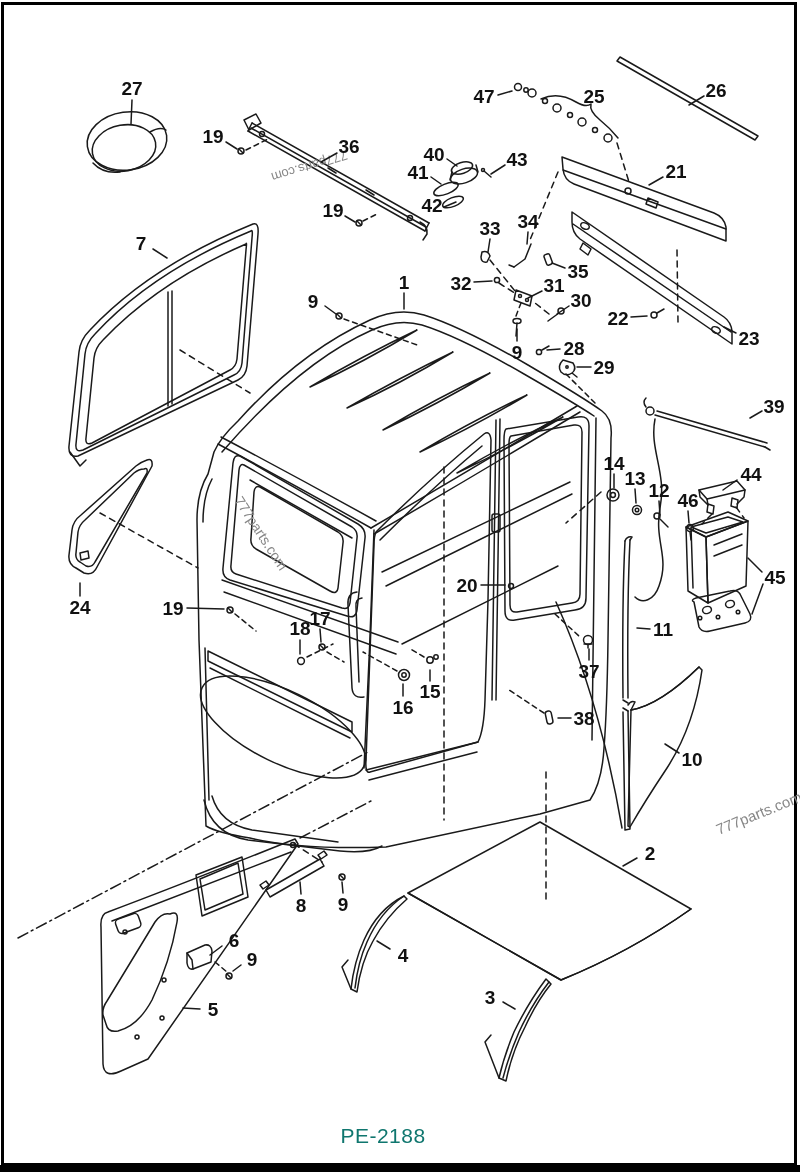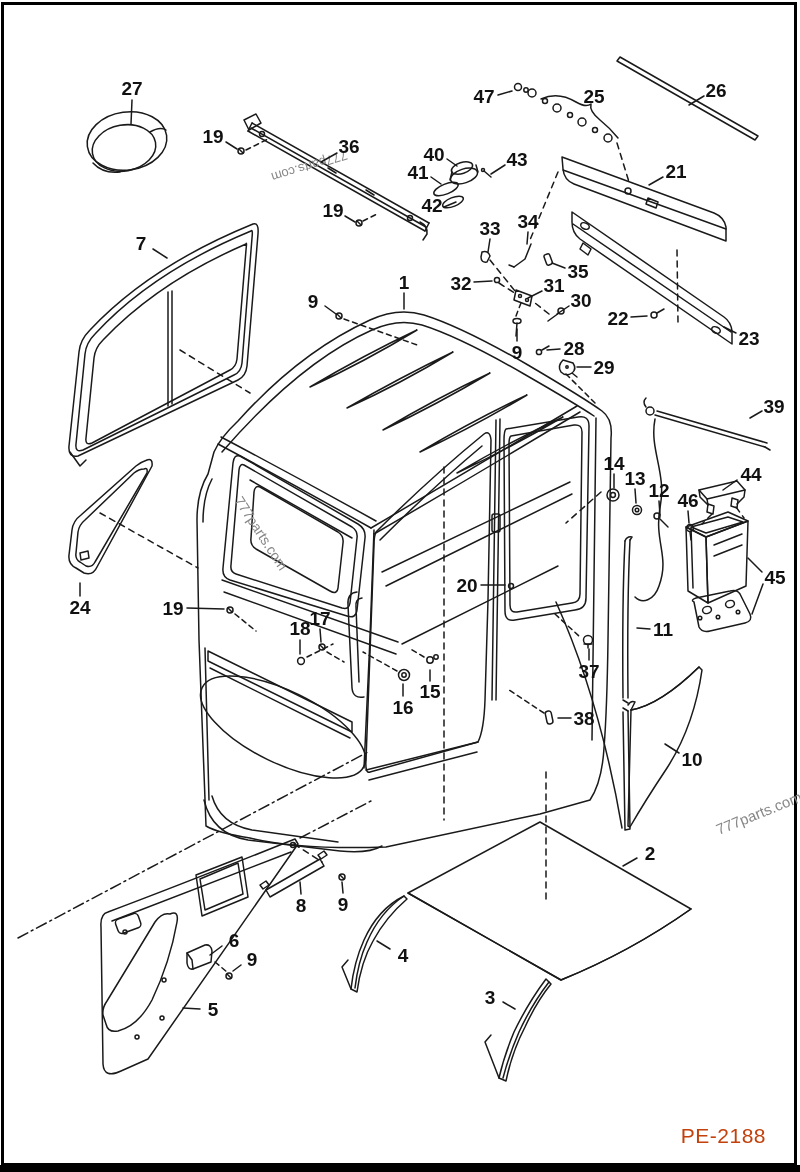--- a/index.html
+++ b/index.html
@@ -1,22 +1,22 @@
 <!DOCTYPE html>
 <html><head>
 <meta charset="utf-8">
 <style>
   html,body{margin:0;padding:0;background:#fff;}
   #stage{position:relative;width:800px;height:1172px;background:#fff;overflow:hidden;
          font-family:"Liberation Sans",sans-serif;}
   #frame{position:absolute;left:1px;top:2px;width:790px;height:1158px;border:3px solid #000;}
   #bottombar{position:absolute;left:0;bottom:0;width:800px;height:7px;background:#000;}
   #diagram{position:absolute;left:0;top:0;}
-  #pagecode{position:absolute;left:0;top:1124px;width:766px;text-align:right;
-            font-size:21px;color:#c2410c;letter-spacing:0.5px;}
+  #pagecode{position:absolute;left:0;top:1124px;width:766px;text-align:center;
+            font-size:21px;color:#0f766e;letter-spacing:0.5px;}
   
   #diagram path,#diagram ellipse,#diagram circle,#diagram rect,#diagram polyline,#diagram line{
      fill:none;stroke:#1a1a1a;stroke-linecap:round;stroke-linejoin:round;stroke-width:1.5;}
   .s09{stroke-width:0.9;} .s1{stroke-width:1.1;} .s12{stroke-width:1.2;} .s14{stroke-width:1.4;}
   .s16{stroke-width:1.6;} .s2{stroke-width:2;} .s22{stroke-width:2.2;} .s26{stroke-width:2.6;}
   .s3{stroke-width:3.2;} .s4{stroke-width:4;} .s5{stroke-width:5;}
   .ink{fill:#1a1a1a;stroke:none;}
   .dash{stroke-dasharray:6 5;stroke-width:1;}
   .dashdot{stroke-dasharray:11 4 2 4;stroke-width:1;}
   .callout-label{font:700 19px "Liberation Sans",sans-serif;fill:#111;

